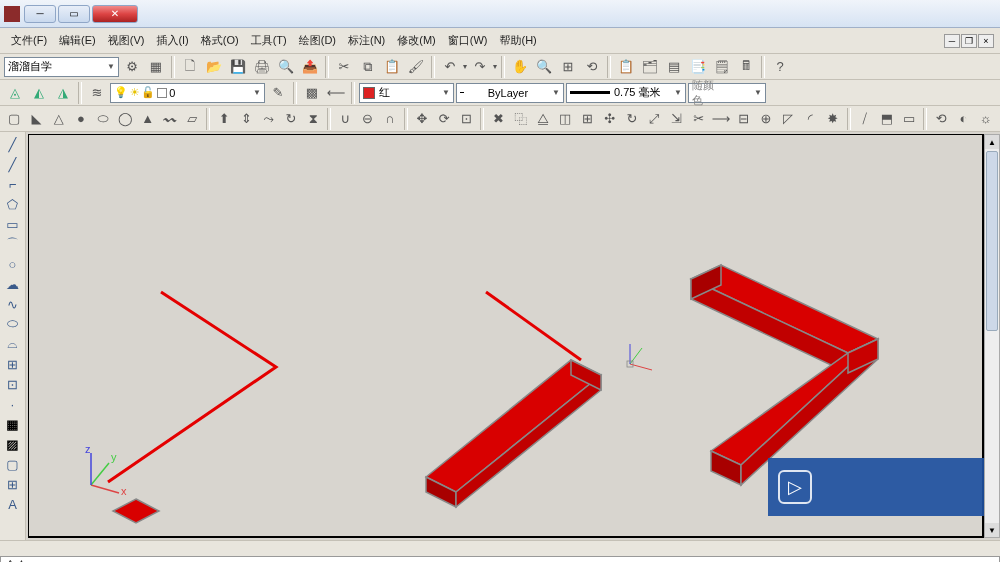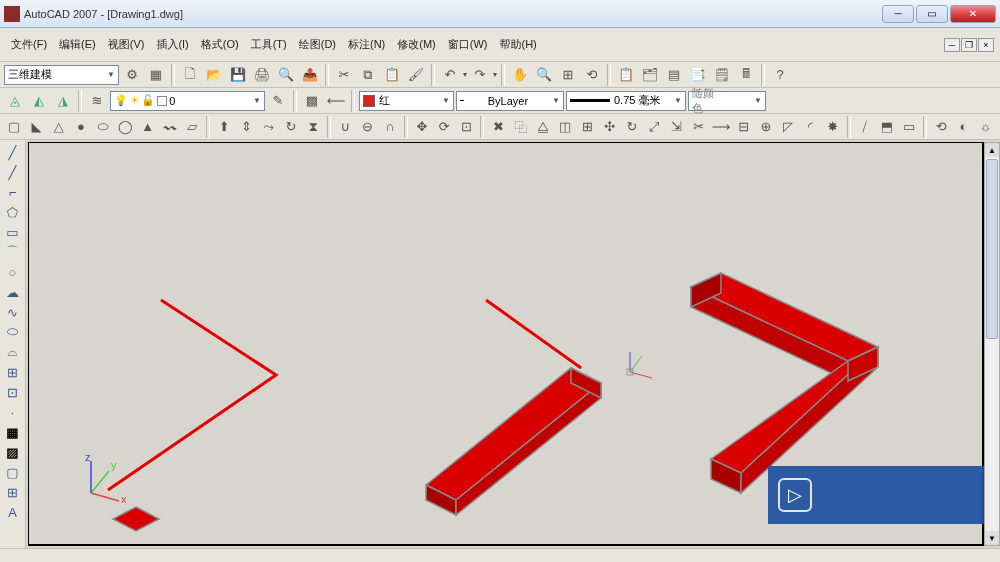--- a/index.html
+++ b/index.html
@@ -7,21 +7,21 @@
     
     .titlebar { height: 28px; background: linear-gradient(#f0f4fa, #d6e3f3); display: flex; align-items: center; padding: 0 4px; border-bottom: 1px solid #a0b0c8; }
     .titlebar .app-icon { width: 16px; height: 16px; background: #8b2b2b; margin-right: 4px; }
     .titlebar .title { flex: 1; color: #333; }
     .win-buttons { display: flex; gap: 2px; }
     .win-btn { width: 32px; height: 18px; border: 1px solid #8fa6c7; border-radius: 3px; display: flex; align-items: center; justify-content: center; font-size: 10px; cursor: pointer; }
     .win-min { background: linear-gradient(#e8eef8,#c9d9ee); }
     .win-max { background: linear-gradient(#e8eef8,#c9d9ee); }
     .win-close { background: linear-gradient(#f08a8a,#d44,#a22); color: #fff; width: 46px; }
     
-    .menubar { height: 34px; background: #e8e5dd; display: flex; align-items: center; padding: 0 6px; gap: 2px; border-bottom: 1px solid #c4c0b6; }
+    .menubar { height: 26px; background: #e8e5dd; display: flex; align-items: center; padding: 0 6px; gap: 2px; border-bottom: 1px solid #c4c0b6; }
     .menu-item { padding: 1px 5px; color: #222; cursor: default; }
     .doc-win-btns { margin-left: auto; display: flex; gap: 1px; }
     .doc-btn { width: 16px; height: 14px; border: 1px solid #999; background: #eee; font-size: 9px; display: flex; align-items: center; justify-content: center; }
     
     .toolbar-row { height: 26px; background: #e8e5dd; display: flex; align-items: center; padding: 0 4px; gap: 2px; border-bottom: 1px solid #c4c0b6; }
     .tb-sep { width: 4px; height: 22px; border-left: 1px solid #b8b4aa; border-right: 1px solid #fff; margin: 0 2px; }
     .tb-btn { width: 22px; height: 22px; display: flex; align-items: center; justify-content: center; border: 1px solid transparent; cursor: pointer; color: #555; font-size: 13px; }
     .tb-dropdown { height: 20px; background: #fff; border: 1px solid #7a8a9a; display: flex; align-items: center; padding: 0 3px; font-size: 10px; }
     .tb-dropdown .arrow { margin-left: auto; font-size: 8px; color: #555; }
     
@@ -63,21 +63,20 @@
     
     .hscroll-row { height: 16px; background: #e8e5dd; display: flex; align-items: center; border-top: 1px solid #c4c0b6; padding: 0 4px; }
     
     .cmd-row { height: 18px; background: #fff; border: 1px solid #999; display: flex; align-items: center; padding: 0 4px; font-size: 11px; color: #222; }
   </style>
 </head>
 <body>
 
 <div class="titlebar">
   <div class="app-icon"></div>
-  <div class="title">AutoCAD 2007 - [Drawing1.dwg]</div>
   <div class="win-buttons">
     <div class="win-btn win-min">─</div>
     <div class="win-btn win-max">▭</div>
     <div class="win-btn win-close">✕</div>
   </div>
 </div>
 
 <div class="menubar">
   <div class="menu-item">文件(F)</div>
   <div class="menu-item">编辑(E)</div>
@@ -92,21 +91,21 @@
   <div class="menu-item">帮助(H)</div>
   <div class="doc-win-btns">
     <div class="doc-btn">─</div>
     <div class="doc-btn">❐</div>
     <div class="doc-btn">×</div>
   </div>
 </div>
 
 <div class="toolbar-row">
   <div class="tb-dropdown workspace-sel">
-    <span>三维建模</span>
+    <span>溜溜自学</span>
     <span class="arrow">▼</span>
   </div>
   <div class="tb-btn">⚙</div>
   <div class="tb-btn">▦</div>
   <div class="tb-sep"></div>
   <div class="tb-btn">🗋</div>
   <div class="tb-btn">📂</div>
   <div class="tb-btn">💾</div>
   <div class="tb-btn">🖨</div>
   <div class="tb-btn">🔍</div>

